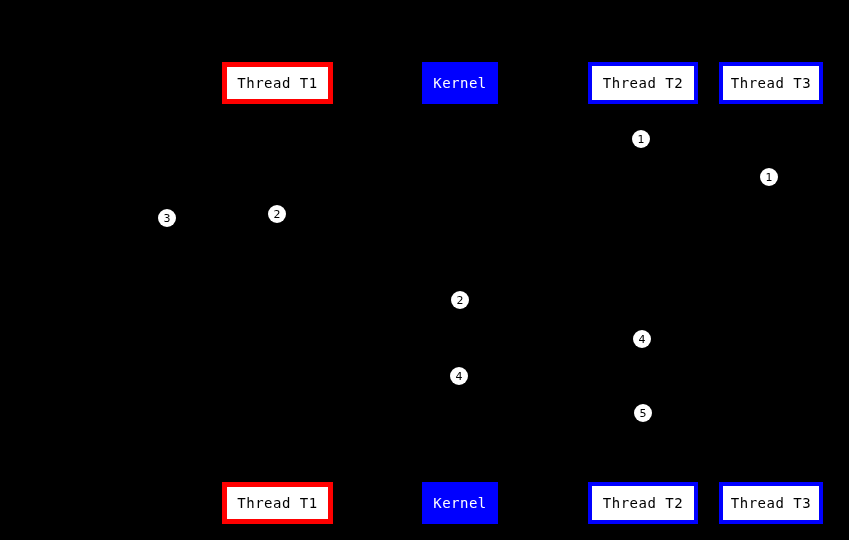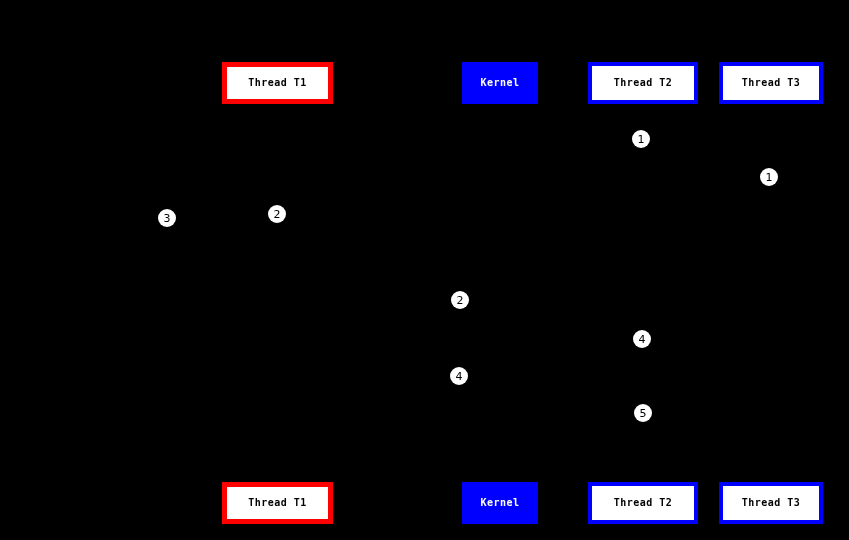--- a/index.html
+++ b/index.html
@@ -26,34 +26,32 @@
     background: #000000;
   }
 
   
   .participant {
     position: absolute;
     box-sizing: border-box;
     display: flex;
     align-items: center;
     justify-content: center;
-    font-size: 10px;
+    font-size: 14px;
     letter-spacing: 0.5px;
     line-height: 1;
-    font-weight: bold;
   }
   .participant.style-outline {
     background: #ffffff;
     color: #000000;
     border-style: solid;
   }
   .participant.style-filled {
     color: #ffffff;
     border-style: solid;
-    margin-left: 40px;
   }
 
   
   .step-marker {
     position: absolute;
     width: 18px;
     height: 18px;
     border-radius: 50%;
     background: #ffffff;
     color: #000000;

